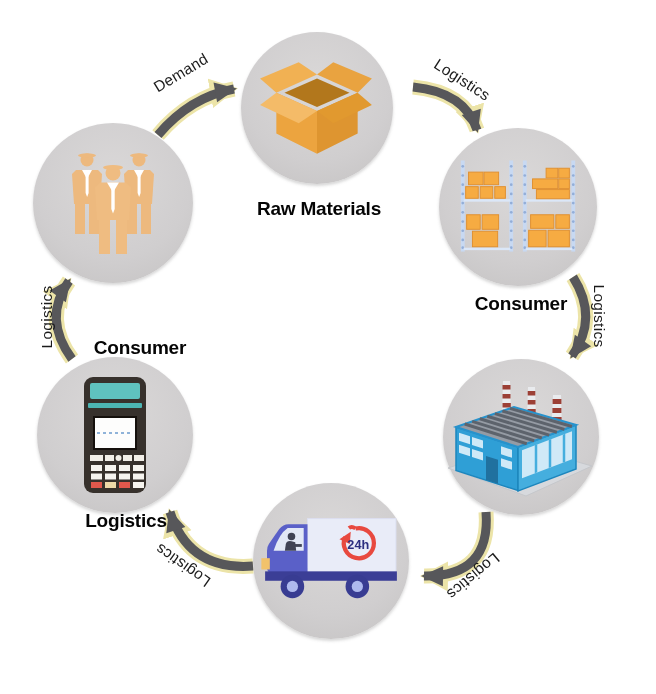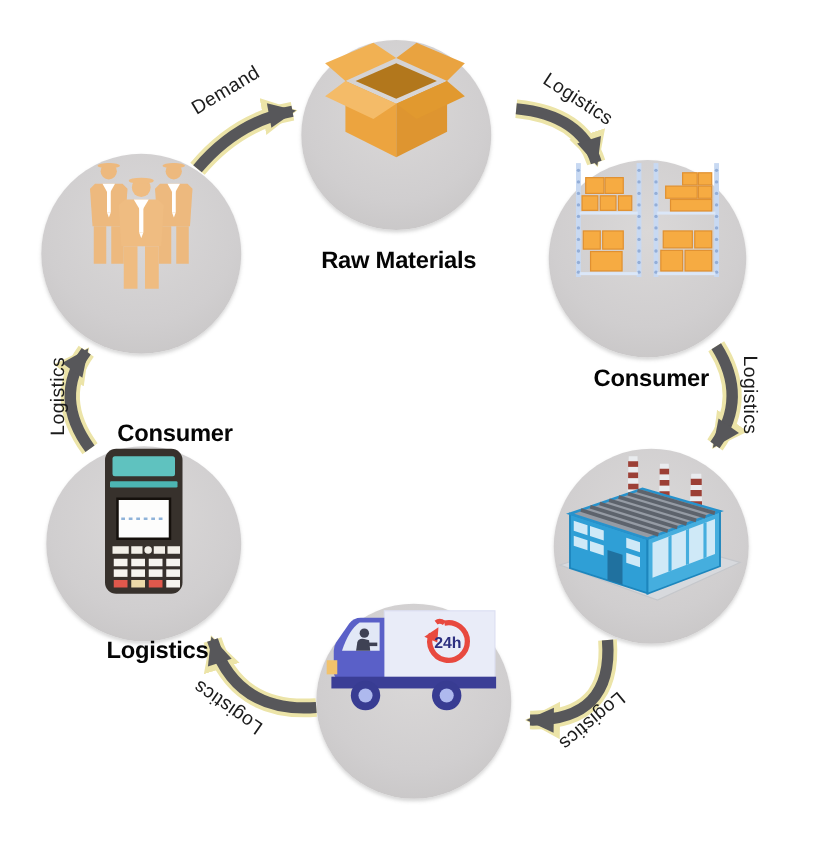--- a/index.html
+++ b/index.html
@@ -4,21 +4,21 @@
 <style>
   html,body{margin:0;padding:0;background:#ffffff;}
   #canvas{
     position:relative;width:656px;height:694px;background:#ffffff;overflow:hidden;
     font-family:"Liberation Sans","DejaVu Sans",sans-serif;
   }
   .node{
     position:absolute;border-radius:50%;
     background:radial-gradient(circle at 50% 36%,#dad8d8 0%,#d0cecf 60%,#c4c2c2 100%);
     box-shadow:0 2px 3px rgba(110,110,110,0.28);
-    display:flex;justify-content:center;
+    display:flex;align-items:center;justify-content:center;
   }
   .node-label{
     position:absolute;transform:translate(-50%,-50%);
     font-weight:700;font-size:19px;color:#050505;letter-spacing:-0.2px;white-space:nowrap;
   }
   .edge-label{
     position:absolute;font-size:15.5px;color:#1b1b1b;white-space:nowrap;letter-spacing:0.3px;
   }
   svg{display:block;}
   #arrows{position:absolute;left:0;top:0;}

